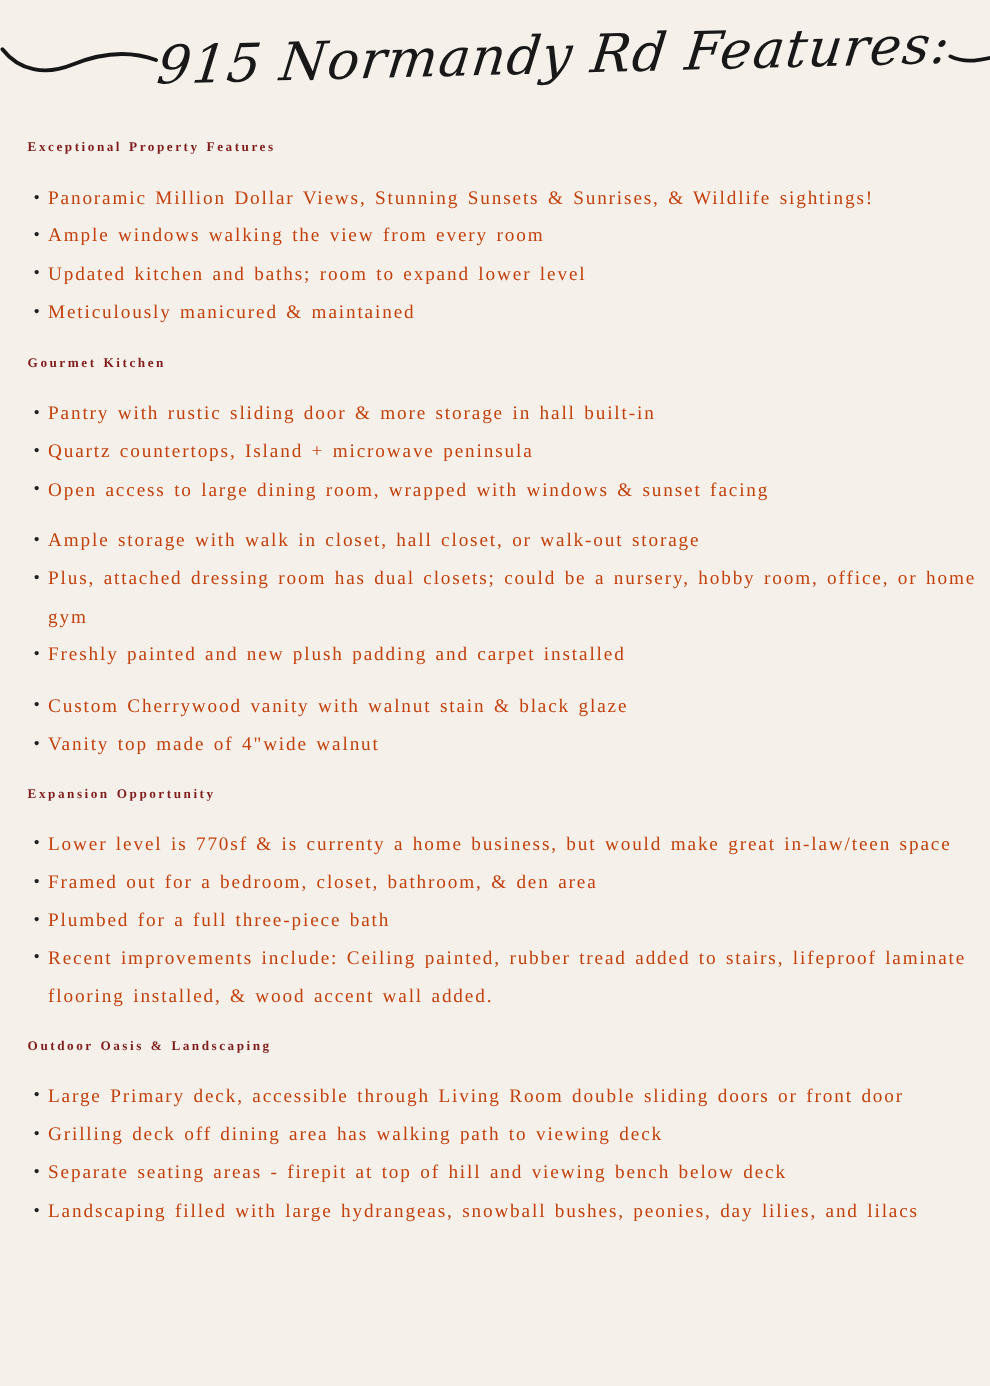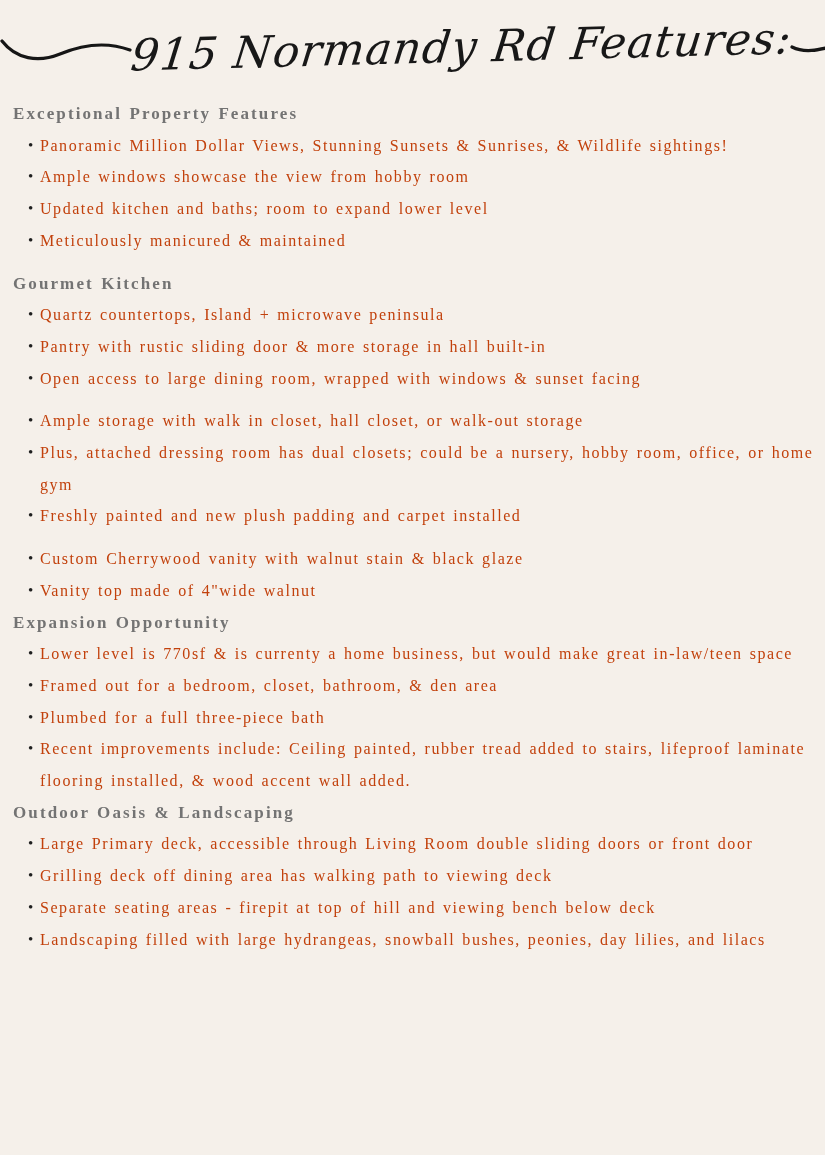--- a/index.html
+++ b/index.html
@@ -44,28 +44,28 @@
     color: #181818;
     transform: skewX(-8deg) rotate(-1.5deg);
     white-space: nowrap;
     padding-bottom: 6px;
   }
   
   .content {
     padding: 0 10px 0 13px;
   }
   .section-heading {
-    margin: 0;
+    margin: 10px;
     font-family: "Liberation Serif", serif;
     font-weight: 700;
-    font-size: 17px;
+    font-size: 11px;
     letter-spacing: 2.1px;
     word-spacing: 1px;
     line-height: 31.7px;
-    color: #737373;
+    color: #7f1d1d;
   }
   .bullets {
     margin: 0;
     padding: 0;
     list-style: none;
   }
   .bullet {
     position: relative;
     padding-left: 27px;
     font-size: 16px;
@@ -105,30 +105,30 @@
       <path d="M2 18 C 22 28, 44 14, 68 13 C 92 12, 110 20, 126 13" fill="none" stroke="#161616" stroke-width="3.2" stroke-linecap="round"></path>
     </svg>
   </div>
 
   <div class="content" id="sections">
 
   <section class="section">
         <h2 class="section-heading">Exceptional Property Features</h2>
         <ul class="bullets">
           <li class="bullet">Panoramic Million Dollar Views, Stunning Sunsets &amp; Sunrises, &amp; Wildlife sightings!</li>
-          <li class="bullet">Ample windows showcase the view from hobby room</li>
+          <li class="bullet">Ample windows walking the view from every room</li>
           <li class="bullet">Updated kitchen and baths; room to expand lower level</li>
           <li class="bullet">Meticulously manicured &amp; maintained</li>
         </ul>
       </section>
       <section class="section">
         <h2 class="section-heading">Gourmet Kitchen</h2>
         <ul class="bullets">
+          <li class="bullet">Pantry with rustic sliding door &amp; more storage in hall built-in</li>
           <li class="bullet">Quartz countertops, Island + microwave peninsula</li>
-          <li class="bullet">Pantry with rustic sliding door &amp; more storage in hall built-in</li>
           <li class="bullet">Open access to large dining room, wrapped with windows &amp; sunset facing</li>
         </ul>
       </section>
       <section class="section">
         <ul class="bullets">
           <li class="bullet">Ample storage with walk in closet, hall closet, or walk-out storage</li>
           <li class="bullet">Plus, attached dressing room has dual closets; could be a nursery, hobby room, office, or home gym</li>
           <li class="bullet">Freshly painted and new plush padding and carpet installed</li>
         </ul>
       </section>

